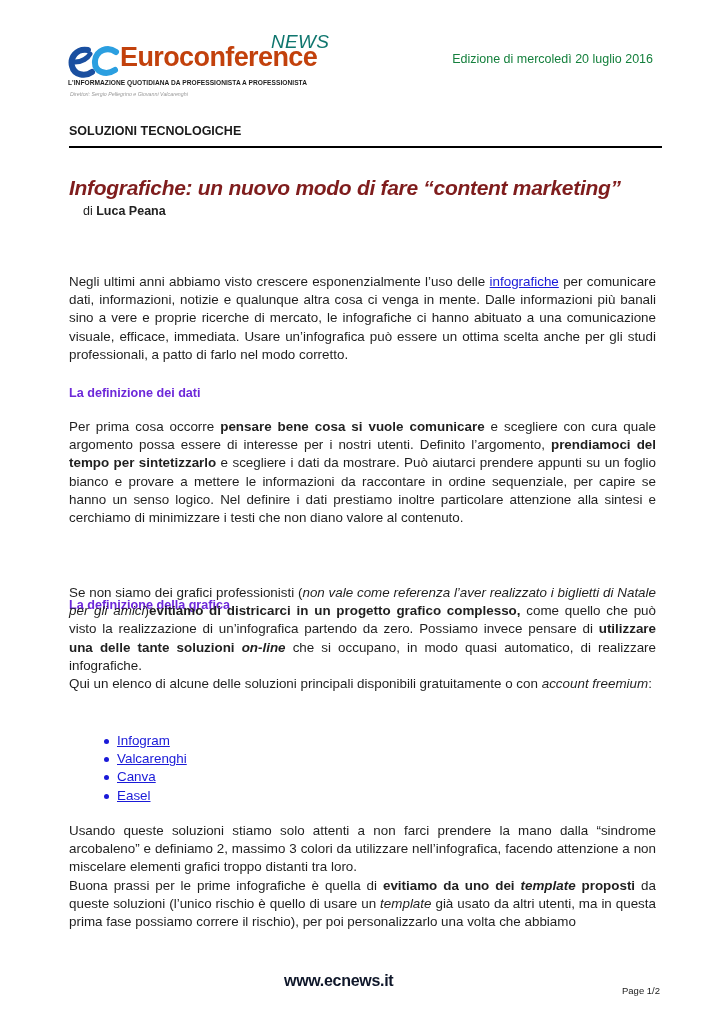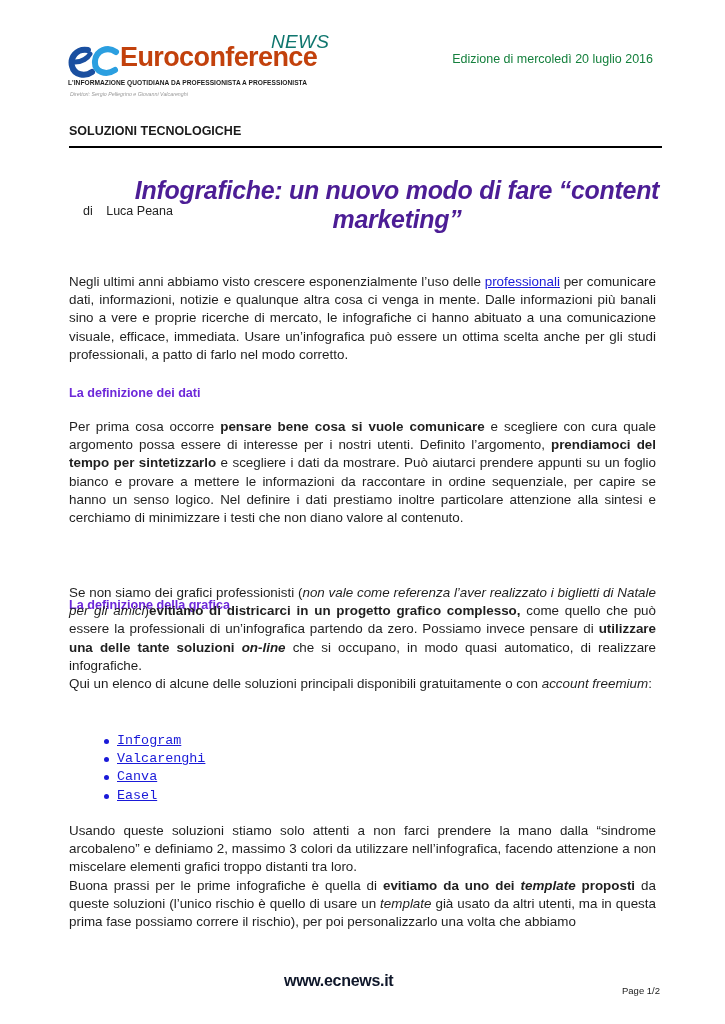--- a/index.html
+++ b/index.html
@@ -16,35 +16,35 @@
                 color: #1c1c1c; letter-spacing: 0.05px; white-space: nowrap; }
     .logo-dir { position: absolute; left: 2px; top: 61px; font-size: 5.3px; font-style: italic;
                 color: #9a9a9a; white-space: nowrap; }
 
     .edition { position: absolute; right: 72px; top: 52px; font-size: 12.5px; color: #15803d; }
 
     .section { position: absolute; left: 69px; top: 121px; width: 593px;
                border-bottom: 2px solid #000000; padding-bottom: 7px; }
     .section span { font-size: 12.5px; font-weight: bold; color: #1a1a1a; }
 
-    .title { position: absolute; left: 69px; top: 176px; font-size: 25px; font-style: italic;
-             font-weight: bold; color: #4c1d95; letter-spacing: -0.3px; text-align: center; }
+    .title { position: absolute; left: 69px; top: 176px; font-size: 21px; font-style: italic;
+             font-weight: bold; color: #7f1d1d; letter-spacing: -0.3px; }
     .byline { position: absolute; left: 83px; top: 204px; font-size: 12.5px; color: #222; }
-    .byline b { font-weight: normal; margin-left: 10px; }
+    .byline b { font-weight: bold; }
 
     .body { position: absolute; left: 69px; width: 587px; font-size: 13.4px; line-height: 18.2px;
             text-align: justify; color: #1f1f1f; }
     .body b { font-weight: bold; }
     .body i { font-style: italic; }
     .h2 { position: absolute; left: 69px; font-size: 12.6px; font-weight: bold; color: #6d28d9; }
     a.link { color: #1a1ad8; text-decoration: underline; }
 
     .list { position: absolute; left: 100px; top: 732px; margin: 0; padding: 0; list-style: none;
             font-size: 13.4px; line-height: 18.2px; }
-    .list li { position: relative; padding-left: 17px; font-family: Liberation Mono, monospace; }
+    .list li { position: relative; padding-left: 17px; }
     .list li::before { content: ""; position: absolute; left: 4px; top: 7px; width: 5px; height: 5px;
                        border-radius: 50%; background: #1a1ad8; }
 
     .footer-url { position: absolute; left: 284px; top: 972px; font-size: 16px; font-weight: bold;
                   color: #0f172a; letter-spacing: -0.3px; }
     .footer-page { position: absolute; left: 622px; top: 985px; font-size: 9.5px; color: #222; }
   </style>
 </head>
 <body>
 
@@ -67,37 +67,37 @@
 </div>
 
 <div class="title">Infografiche: un nuovo modo di fare “content marketing”</div>
 <div class="byline">
   <span>di</span>
   <b>Luca Peana</b>
 </div>
 
 <div class="body" style="top:273px;">
   <span>Negli ultimi anni abbiamo visto crescere esponenzialmente l’uso delle</span>
-  <a class="link">professionali</a>
+  <a class="link">infografiche</a>
   <span>per comunicare dati, informazioni, notizie e qualunque altra cosa ci venga in mente. Dalle informazioni più banali sino a vere e proprie ricerche di mercato, le infografiche ci hanno abituato a una comunicazione visuale, efficace, immediata. Usare un’infografica può essere un ottima scelta anche per gli studi professionali, a patto di farlo nel modo corretto.</span>
 </div>
 
 <div class="h2" style="top:386px;">La definizione dei dati</div>
 <div class="body" style="top:418px;">
   <span>Per prima cosa occorre</span>
   <b>pensare bene cosa si vuole comunicare</b>
   <span>e scegliere con cura quale argomento possa essere di interesse per i nostri utenti. Definito l’argomento,</span>
   <b>prendiamoci del tempo per sintetizzarlo</b>
   <span>e scegliere i dati da mostrare. Può aiutarci prendere appunti su un foglio bianco e provare a mettere le informazioni da raccontare in ordine sequenziale, per capire se hanno un senso logico. Nel definire i dati prestiamo inoltre particolare attenzione alla sintesi e cerchiamo di minimizzare i testi che non diano valore al contenuto.</span>
 </div>
 
 <div class="h2" style="top:551px;margin-top:47px;">La definizione della grafica</div>
 <div class="body" style="top:584px;">
   <span>Se non siamo dei grafici professionisti (</span><i>non vale come referenza l’aver realizzato i biglietti di Natale per gli amici</i><span>)</span><b>evitiamo di districarci in un progetto grafico complesso,</b>
-  <span>come quello che può essere la professionali di un’infografica partendo da zero. Possiamo invece pensare di</span>
+  <span>come quello che può visto la realizzazione di un’infografica partendo da zero. Possiamo invece pensare di</span>
   <b>utilizzare una delle tante soluzioni</b>
   <b><i>on-line</i></b>
   <span>che si occupano, in modo quasi automatico, di realizzare infografiche.</span><br>
   <span>Qui un elenco di alcune delle soluzioni principali disponibili gratuitamente o con</span>
   <i>account freemium</i><span>:</span>
 </div>
 
 <ul class="list">
   <li><a class="link">Infogram</a></li>
   <li><a class="link">Valcarenghi</a></li>

